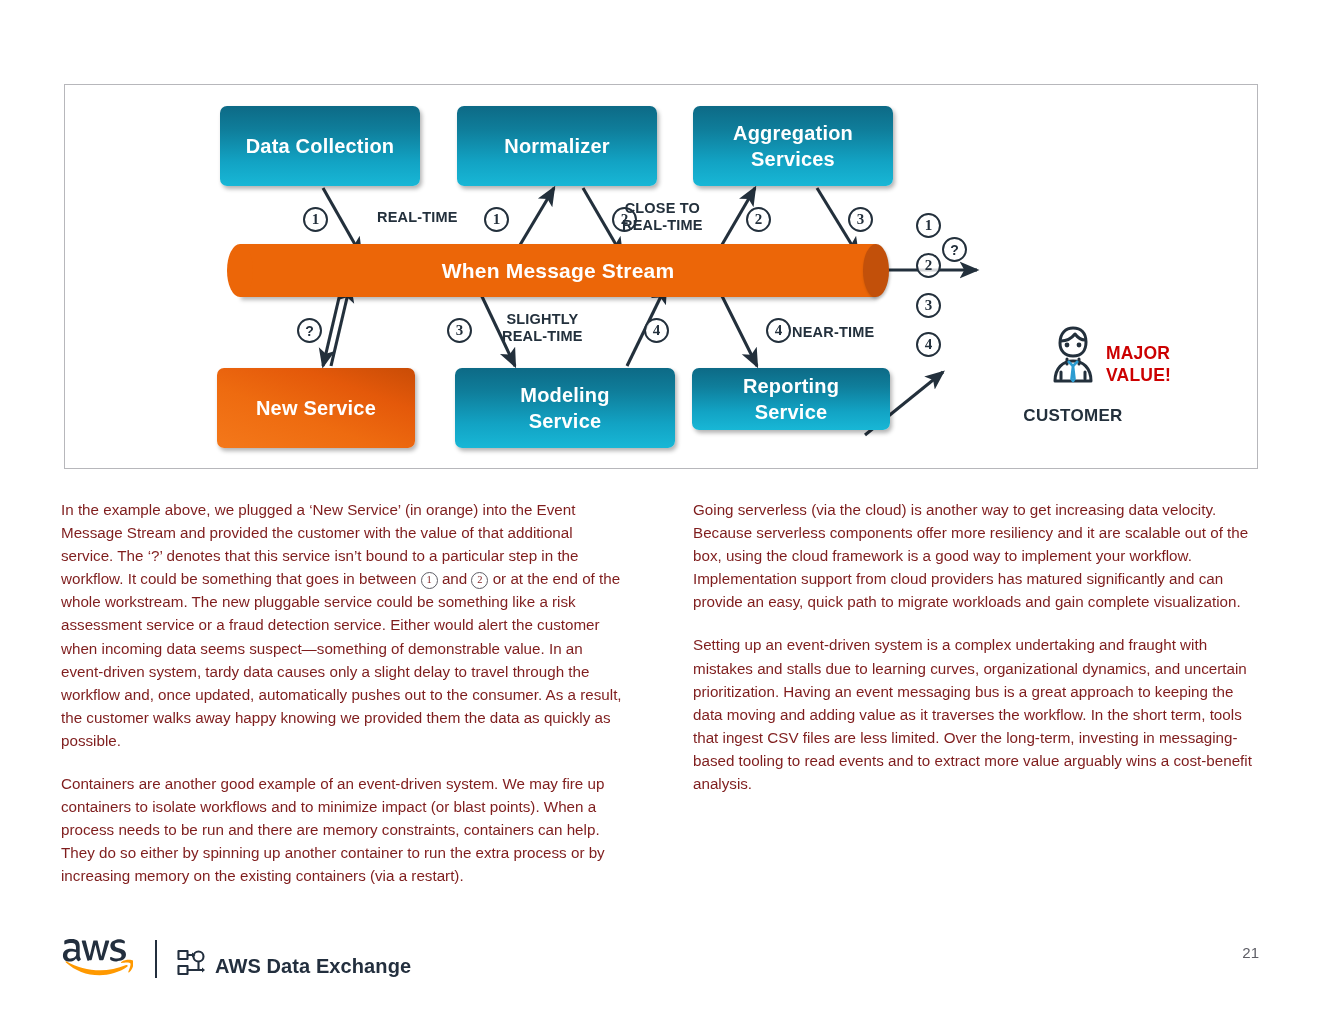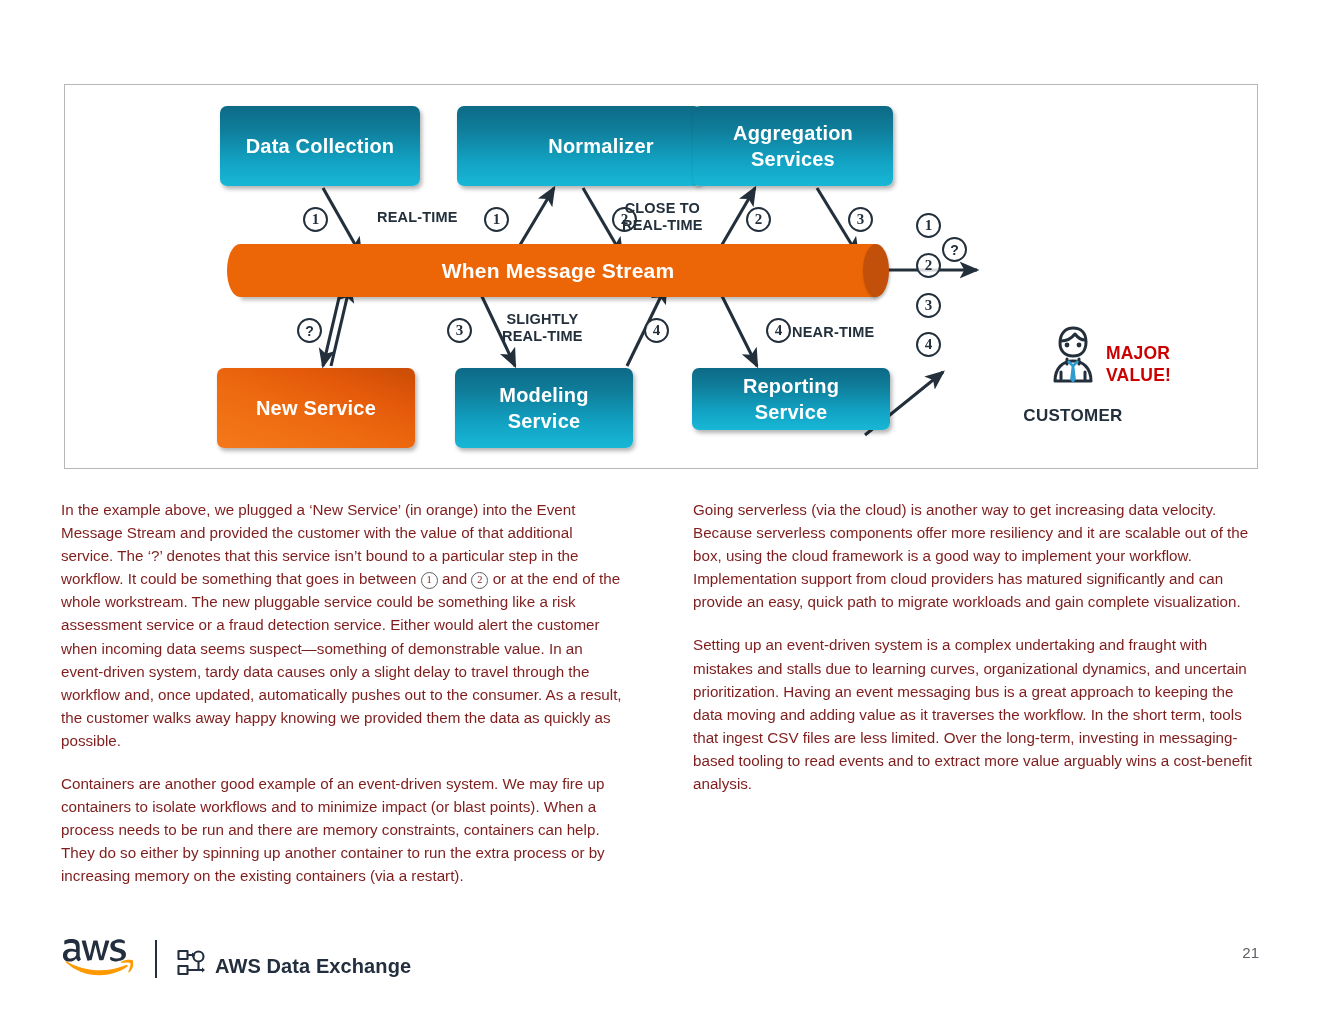--- a/index.html
+++ b/index.html
@@ -284,30 +284,30 @@
       <div class="cyl-body"></div>
       <div class="cyl-left-cap"></div>
       <div class="cyl-right-cap"></div>
       <div id="stream-label">When Message Stream</div>
     </div>
 
     <div id="boxes-layer">
         <div class="proc-box teal" style="left: 155px; top: 21px; width: 200px; height: 80px;">
           <span>Data Collection</span>
         </div>
-        <div class="proc-box teal" style="left: 392px; top: 21px; width: 200px; height: 80px; padding-left: 44px;">
+        <div class="proc-box teal" style="left: 392px; top: 21px; width: 200px; height: 80px;">
           <span>Normalizer</span>
         </div>
         <div class="proc-box teal" style="left: 628px; top: 21px; width: 200px; height: 80px;">
           <span>Aggregation<br>Services</span>
         </div>
         <div class="proc-box orange" style="left: 152px; top: 283px; width: 198px; height: 80px;">
           <span>New Service</span>
         </div>
-        <div class="proc-box teal" style="left: 390px; top: 283px; width: 178px; height: 80px;">
+        <div class="proc-box teal" style="left: 390px; top: 283px; width: 220px; height: 80px;">
           <span>Modeling<br>Service</span>
         </div>
         <div class="proc-box teal" style="left: 627px; top: 283px; width: 198px; height: 62px;">
           <span>Reporting<br>Service</span>
         </div>
       </div>
 
     <div id="steps-layer">
         <div class="step-circle" style="left: 238px; top: 122px;">1</div>
         <div class="step-circle" style="left: 419px; top: 122px;">1</div>

